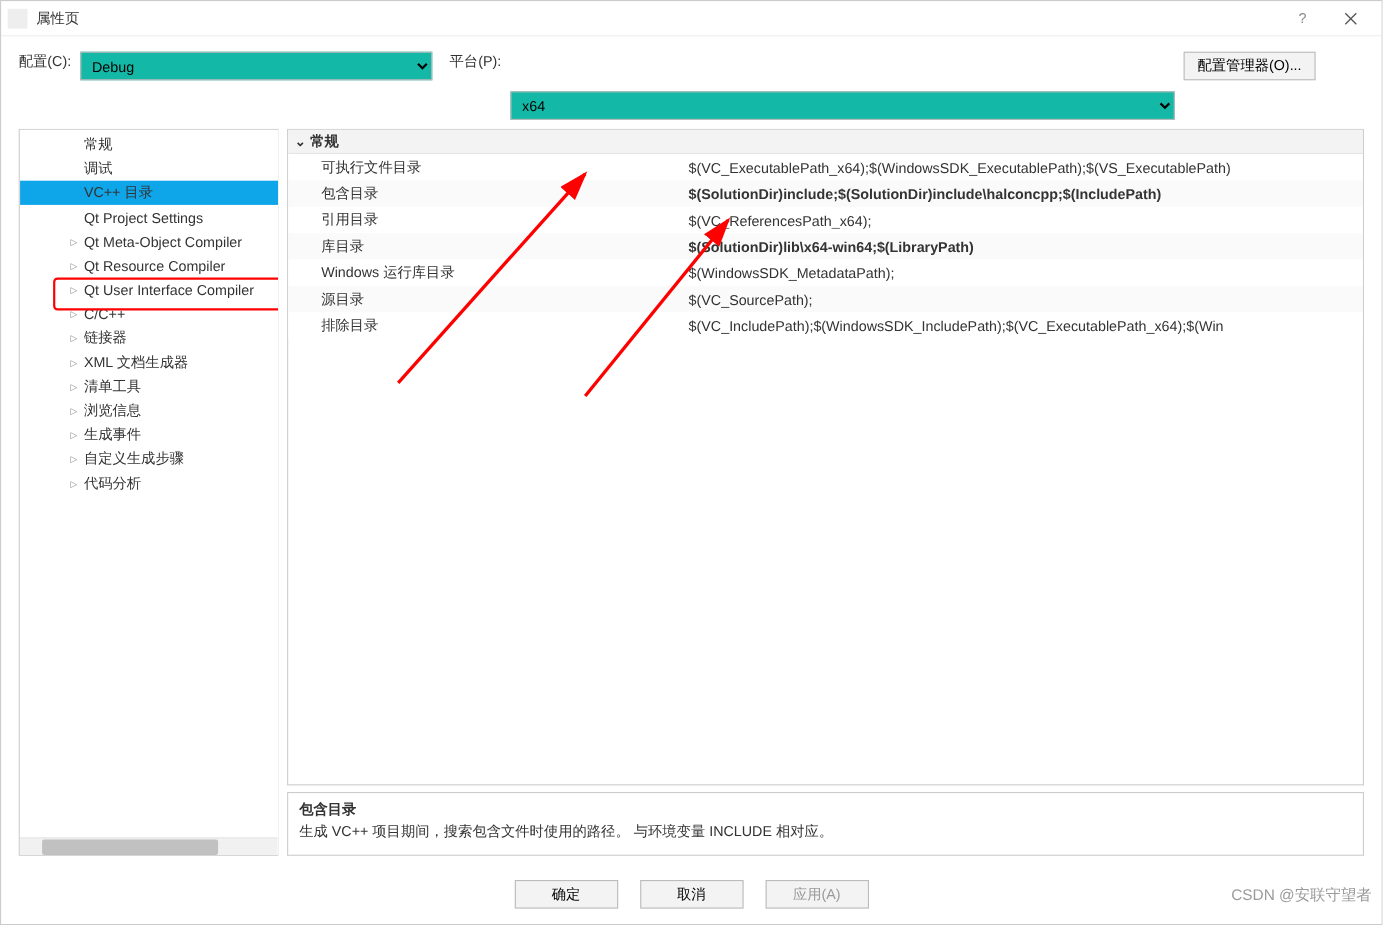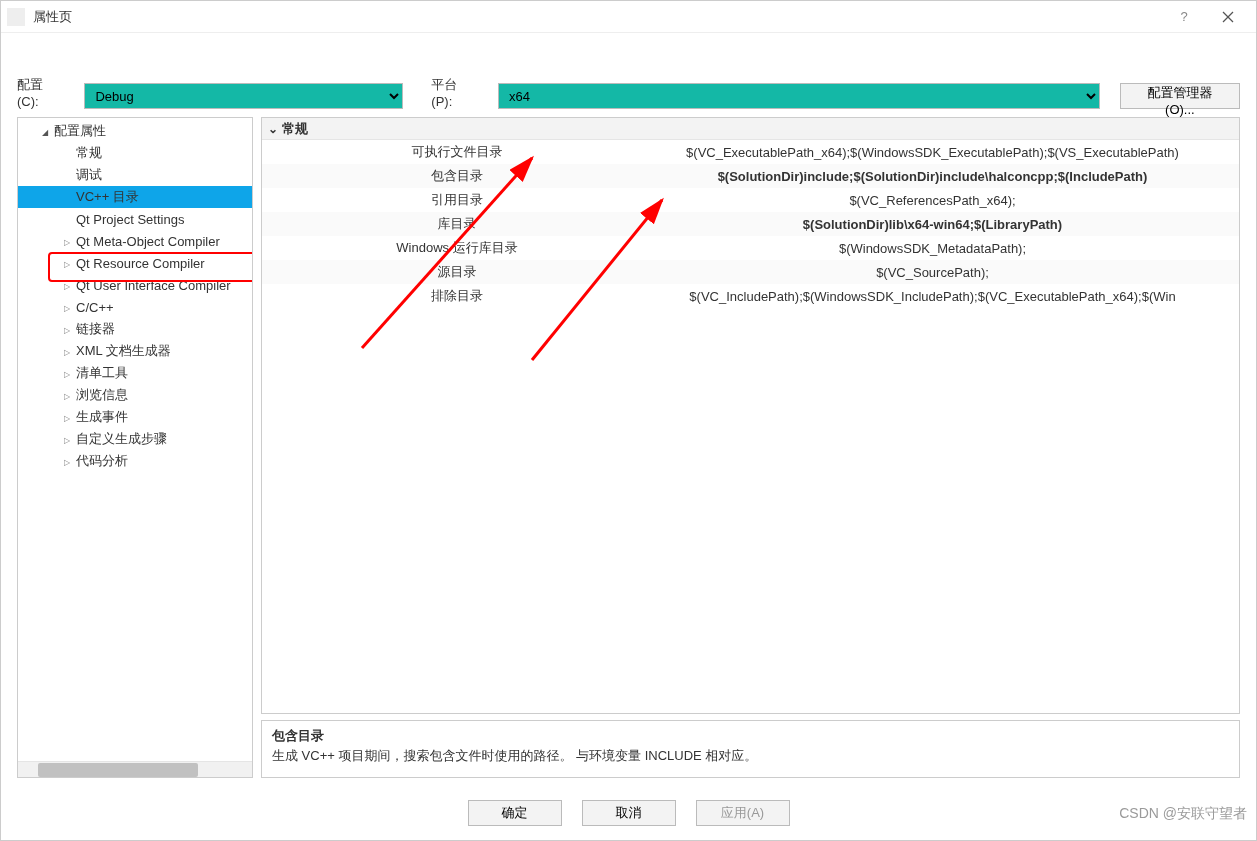--- a/index.html
+++ b/index.html
@@ -4,21 +4,21 @@
 <style>
 * { box-sizing: border-box; margin: 0; padding: 0; }
 body { font-family: "Microsoft YaHei", "Segoe UI", sans-serif; font-size: 13px; color: #333; background: #fff; width: 1257px; height: 841px; overflow: hidden; position: relative; }
 .dialog { width: 1257px; height: 841px; border: 1px solid #ccc; background: #fff; display: flex; flex-direction: column; }
 .titlebar { height: 32px; display: flex; align-items: center; padding: 0 6px; border-bottom: 1px solid #eee; }
 .titlebar .icon-ph { width: 18px; height: 18px; background: #eee; margin-right: 8px; }
 .titlebar .title-text { flex: 0 0 auto; color: #333; }
 .titlebar .spacer { flex: 1; }
 .titlebar .help-btn, .titlebar .close-btn { width: 44px; height: 32px; display: flex; align-items: center; justify-content: center; color: #888; cursor: pointer; }
 .titlebar .close-btn svg { width: 12px; height: 12px; }
-.top-controls { padding: 14px 16px 8px 16px; display: flex; align-items: flex-end; gap: 20px; }
+.top-controls { padding: 14px 16px 8px 16px; display: flex; align-items: flex-start; gap: 8px; }
 .top-controls label { font-size: 13px; }
 .top-controls select { height: 26px; border: 1px solid #bbb; background: #14b8a6; font-size: 13px; padding: 0 6px; }
 .cfg-select { width: 320px; }
 .plat-select { width: 604px; margin-top: 36px; }
 .cfg-mgr-btn { height: 26px; padding: 0 12px; border: 1px solid #bbb; background: #f3f3f3; font-size: 13px; cursor: pointer; }
 .body-area { flex: 1; display: flex; padding: 0 16px 8px 16px; gap: 8px; overflow: hidden; }
 .tree { width: 236px; border: 1px solid #ccc; overflow-y: auto; overflow-x: auto; position: relative; background: #fff; }
 .tree-inner { padding: 2px 0 2px 0; min-width: 260px; }
 .tree-item { display: flex; align-items: center; height: 22px; padding-left: 6px; cursor: pointer; white-space: nowrap; }
 .tree-item.level1 { padding-left: 20px; }
@@ -28,21 +28,21 @@
 .tree-arrow.expanded::before { content: "◢"; font-size: 8px; }
 .tree-arrow.collapsed::before { content: "▷"; font-size: 8px; color: #888; }
 .tree-arrow.none { visibility: hidden; }
 .tree-label { padding-left: 2px; }
 .highlight-box { position: absolute; border: 2px solid #f00; border-radius: 4px; pointer-events: none; }
 .right-area { flex: 1; display: flex; flex-direction: column; gap: 6px; }
 .prop-grid { flex: 1; border: 1px solid #ccc; overflow: hidden; position: relative; background: #fff; }
 .grid-header { display: flex; align-items: center; height: 22px; background: #f3f3f3; border-bottom: 1px solid #e5e5e5; padding-left: 6px; font-weight: bold; }
 .grid-header .collapse-icon::before { content: "⌄"; font-size: 12px; margin-right: 4px; }
 .grid-rows { }
-.grid-row { display: flex; height: 24px; align-items: center; text-align: center; }
+.grid-row { display: flex; height: 24px; align-items: center; }
 .grid-row:nth-child(odd) { background: #fff; }
 .grid-row:nth-child(even) { background: #fafafa; }
 .grid-row .name-cell { width: 360px; padding-left: 30px; white-space: nowrap; overflow: hidden; }
 .grid-row .value-cell { flex: 1; white-space: nowrap; overflow: hidden; text-overflow: clip; padding-left: 4px; }
 .grid-row.bold .value-cell { font-weight: bold; }
 .desc-box { height: 58px; border: 1px solid #ccc; padding: 6px 10px; }
 .desc-box .desc-title { font-weight: bold; margin-bottom: 2px; }
 .buttons-row { height: 54px; display: flex; justify-content: center; align-items: center; gap: 20px; padding: 0 16px; }
 .buttons-row button { width: 94px; height: 26px; border: 1px solid #bbb; background: #f3f3f3; font-size: 13px; cursor: pointer; }
 .buttons-row button.disabled { color: #999; }
@@ -78,24 +78,20 @@
     <label style="margin-left:8px">平台(P):</label>
     <select class="plat-select">
       <option>x64</option>
     </select>
     <button class="cfg-mgr-btn">配置管理器(O)...</button>
   </div>
 
   <div class="body-area">
     <div class="tree" id="tree">
       <div class="tree-inner" id="tree-inner">
-        <div class="tree-item level1">
-          <span class="tree-arrow expanded"></span>
-          <span class="tree-label">配置属性</span>
-        </div>
       <div class="tree-item level2">
             <span class="tree-arrow none"></span>
             <span class="tree-label">常规</span>
           </div>
           <div class="tree-item level2">
             <span class="tree-arrow none"></span>
             <span class="tree-label">调试</span>
           </div>
           <div class="tree-item level2 selected">
             <span class="tree-arrow none"></span>

